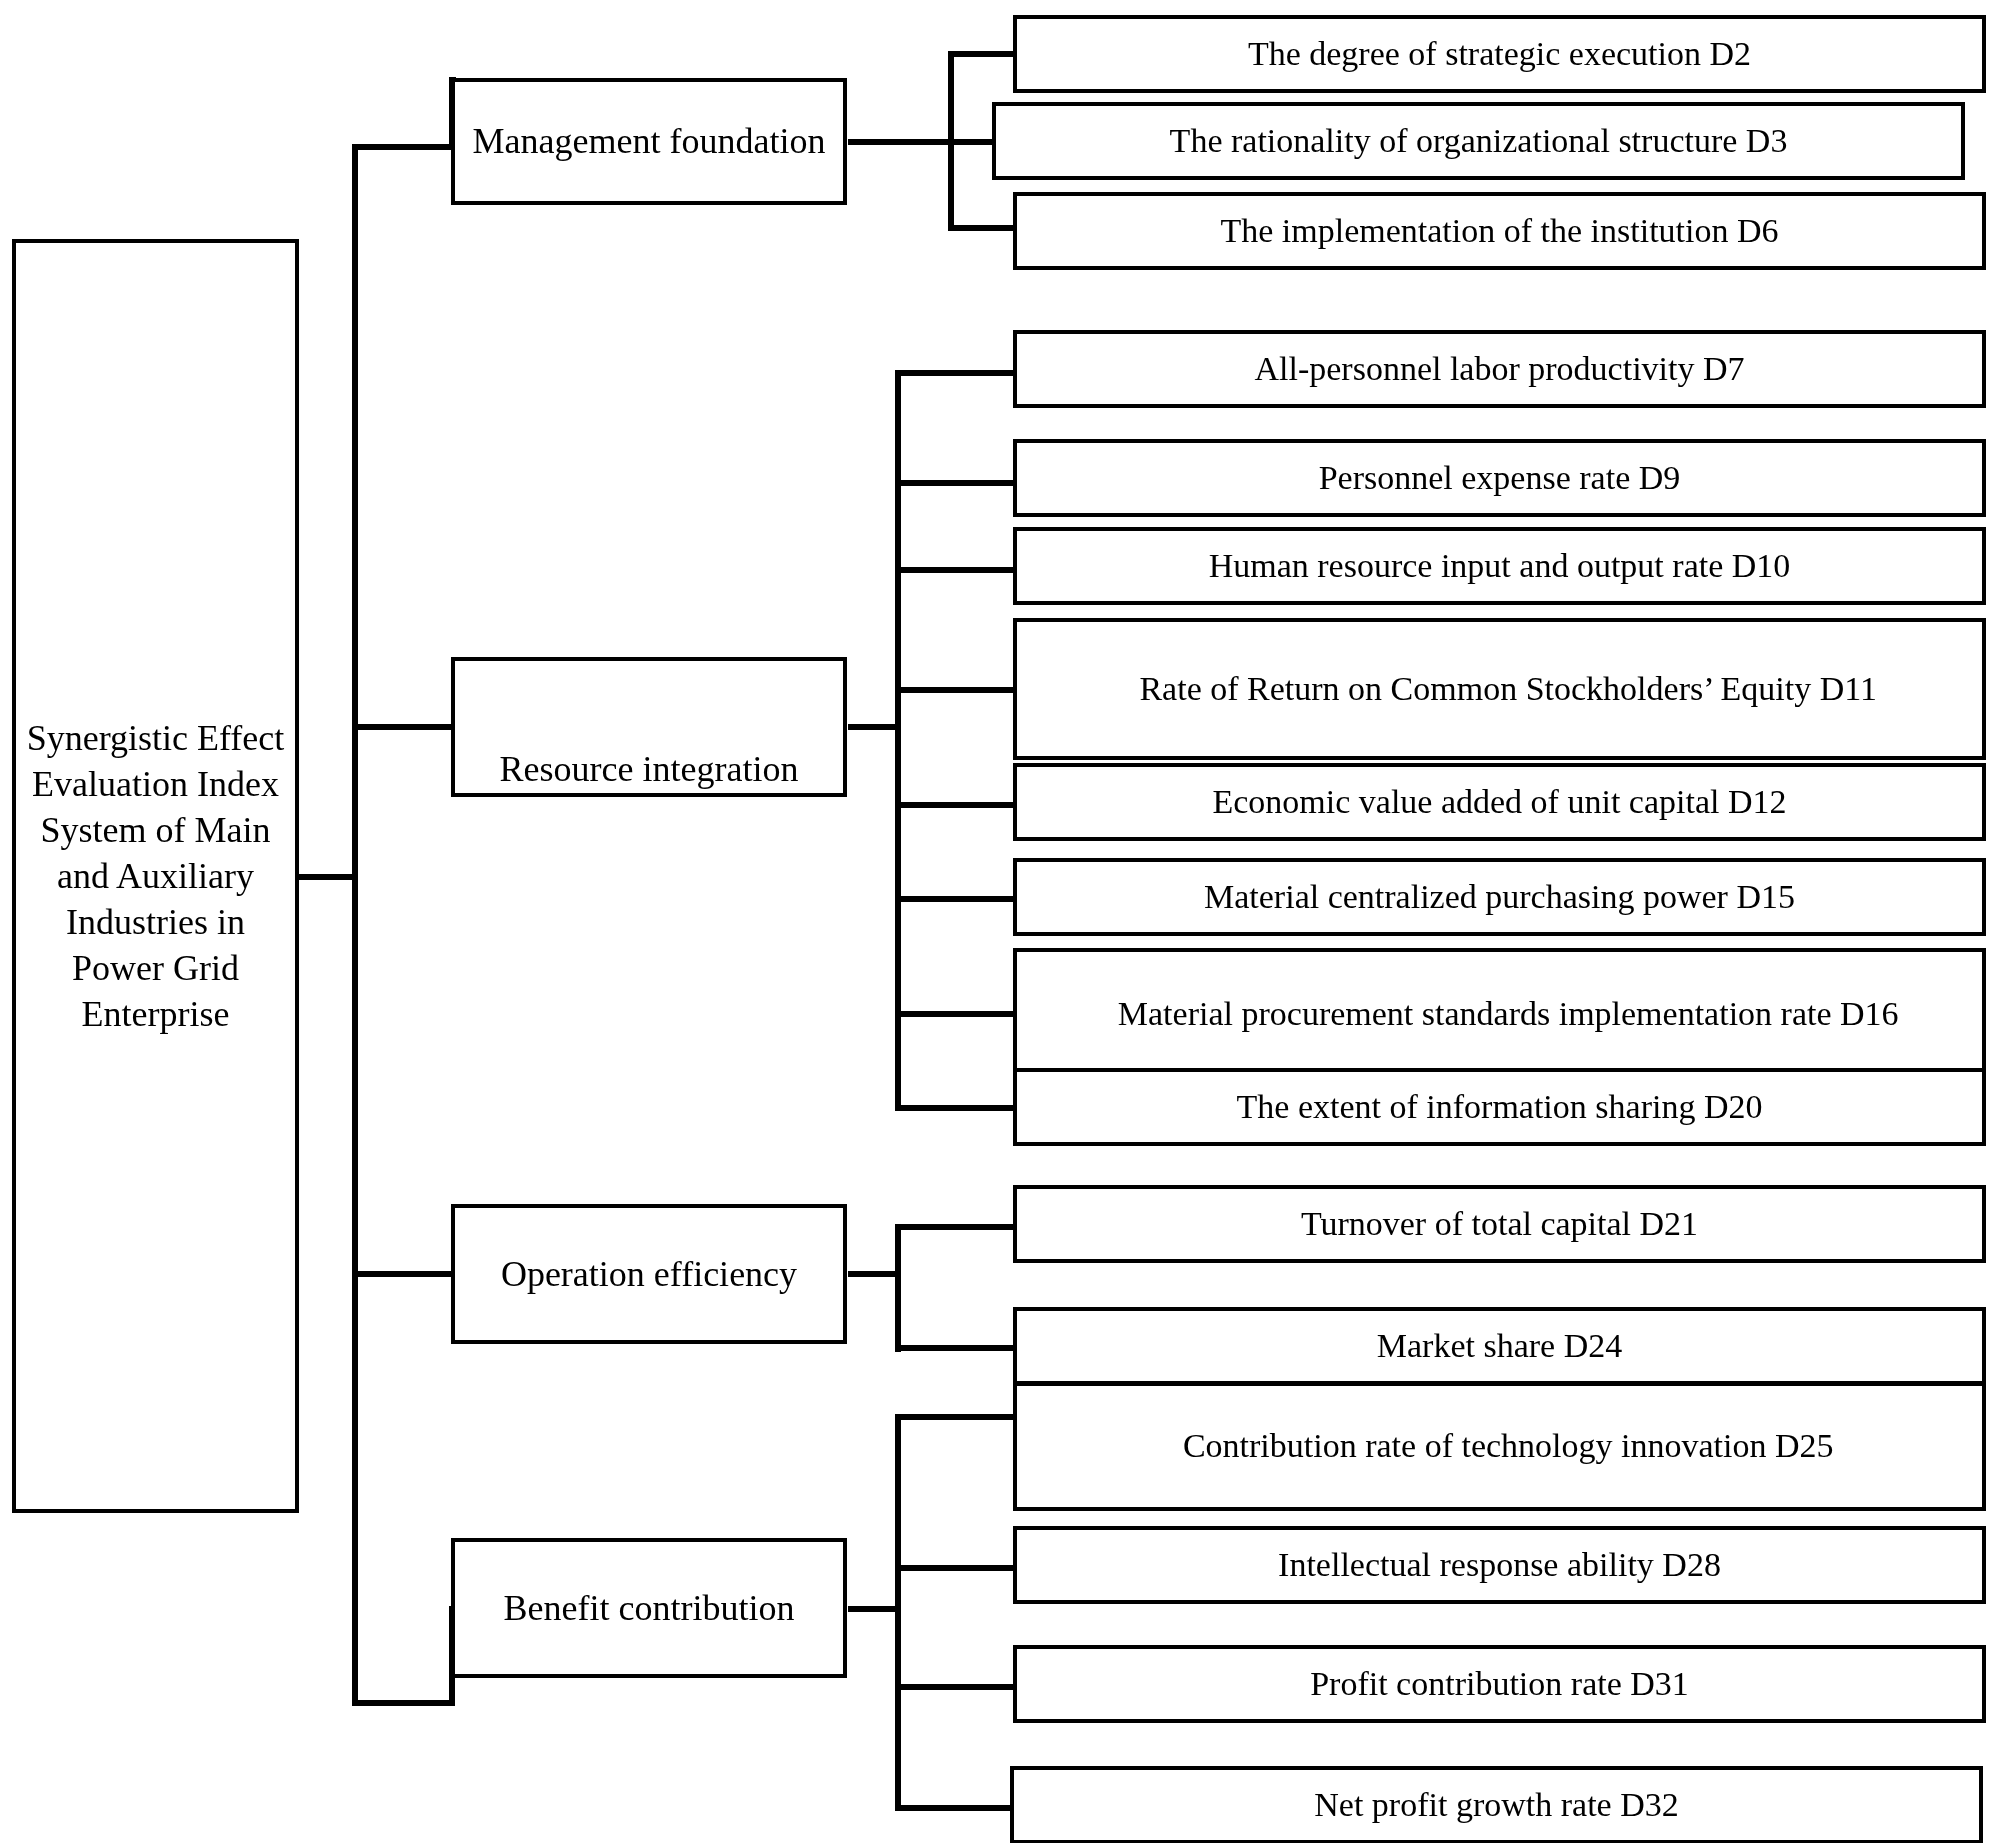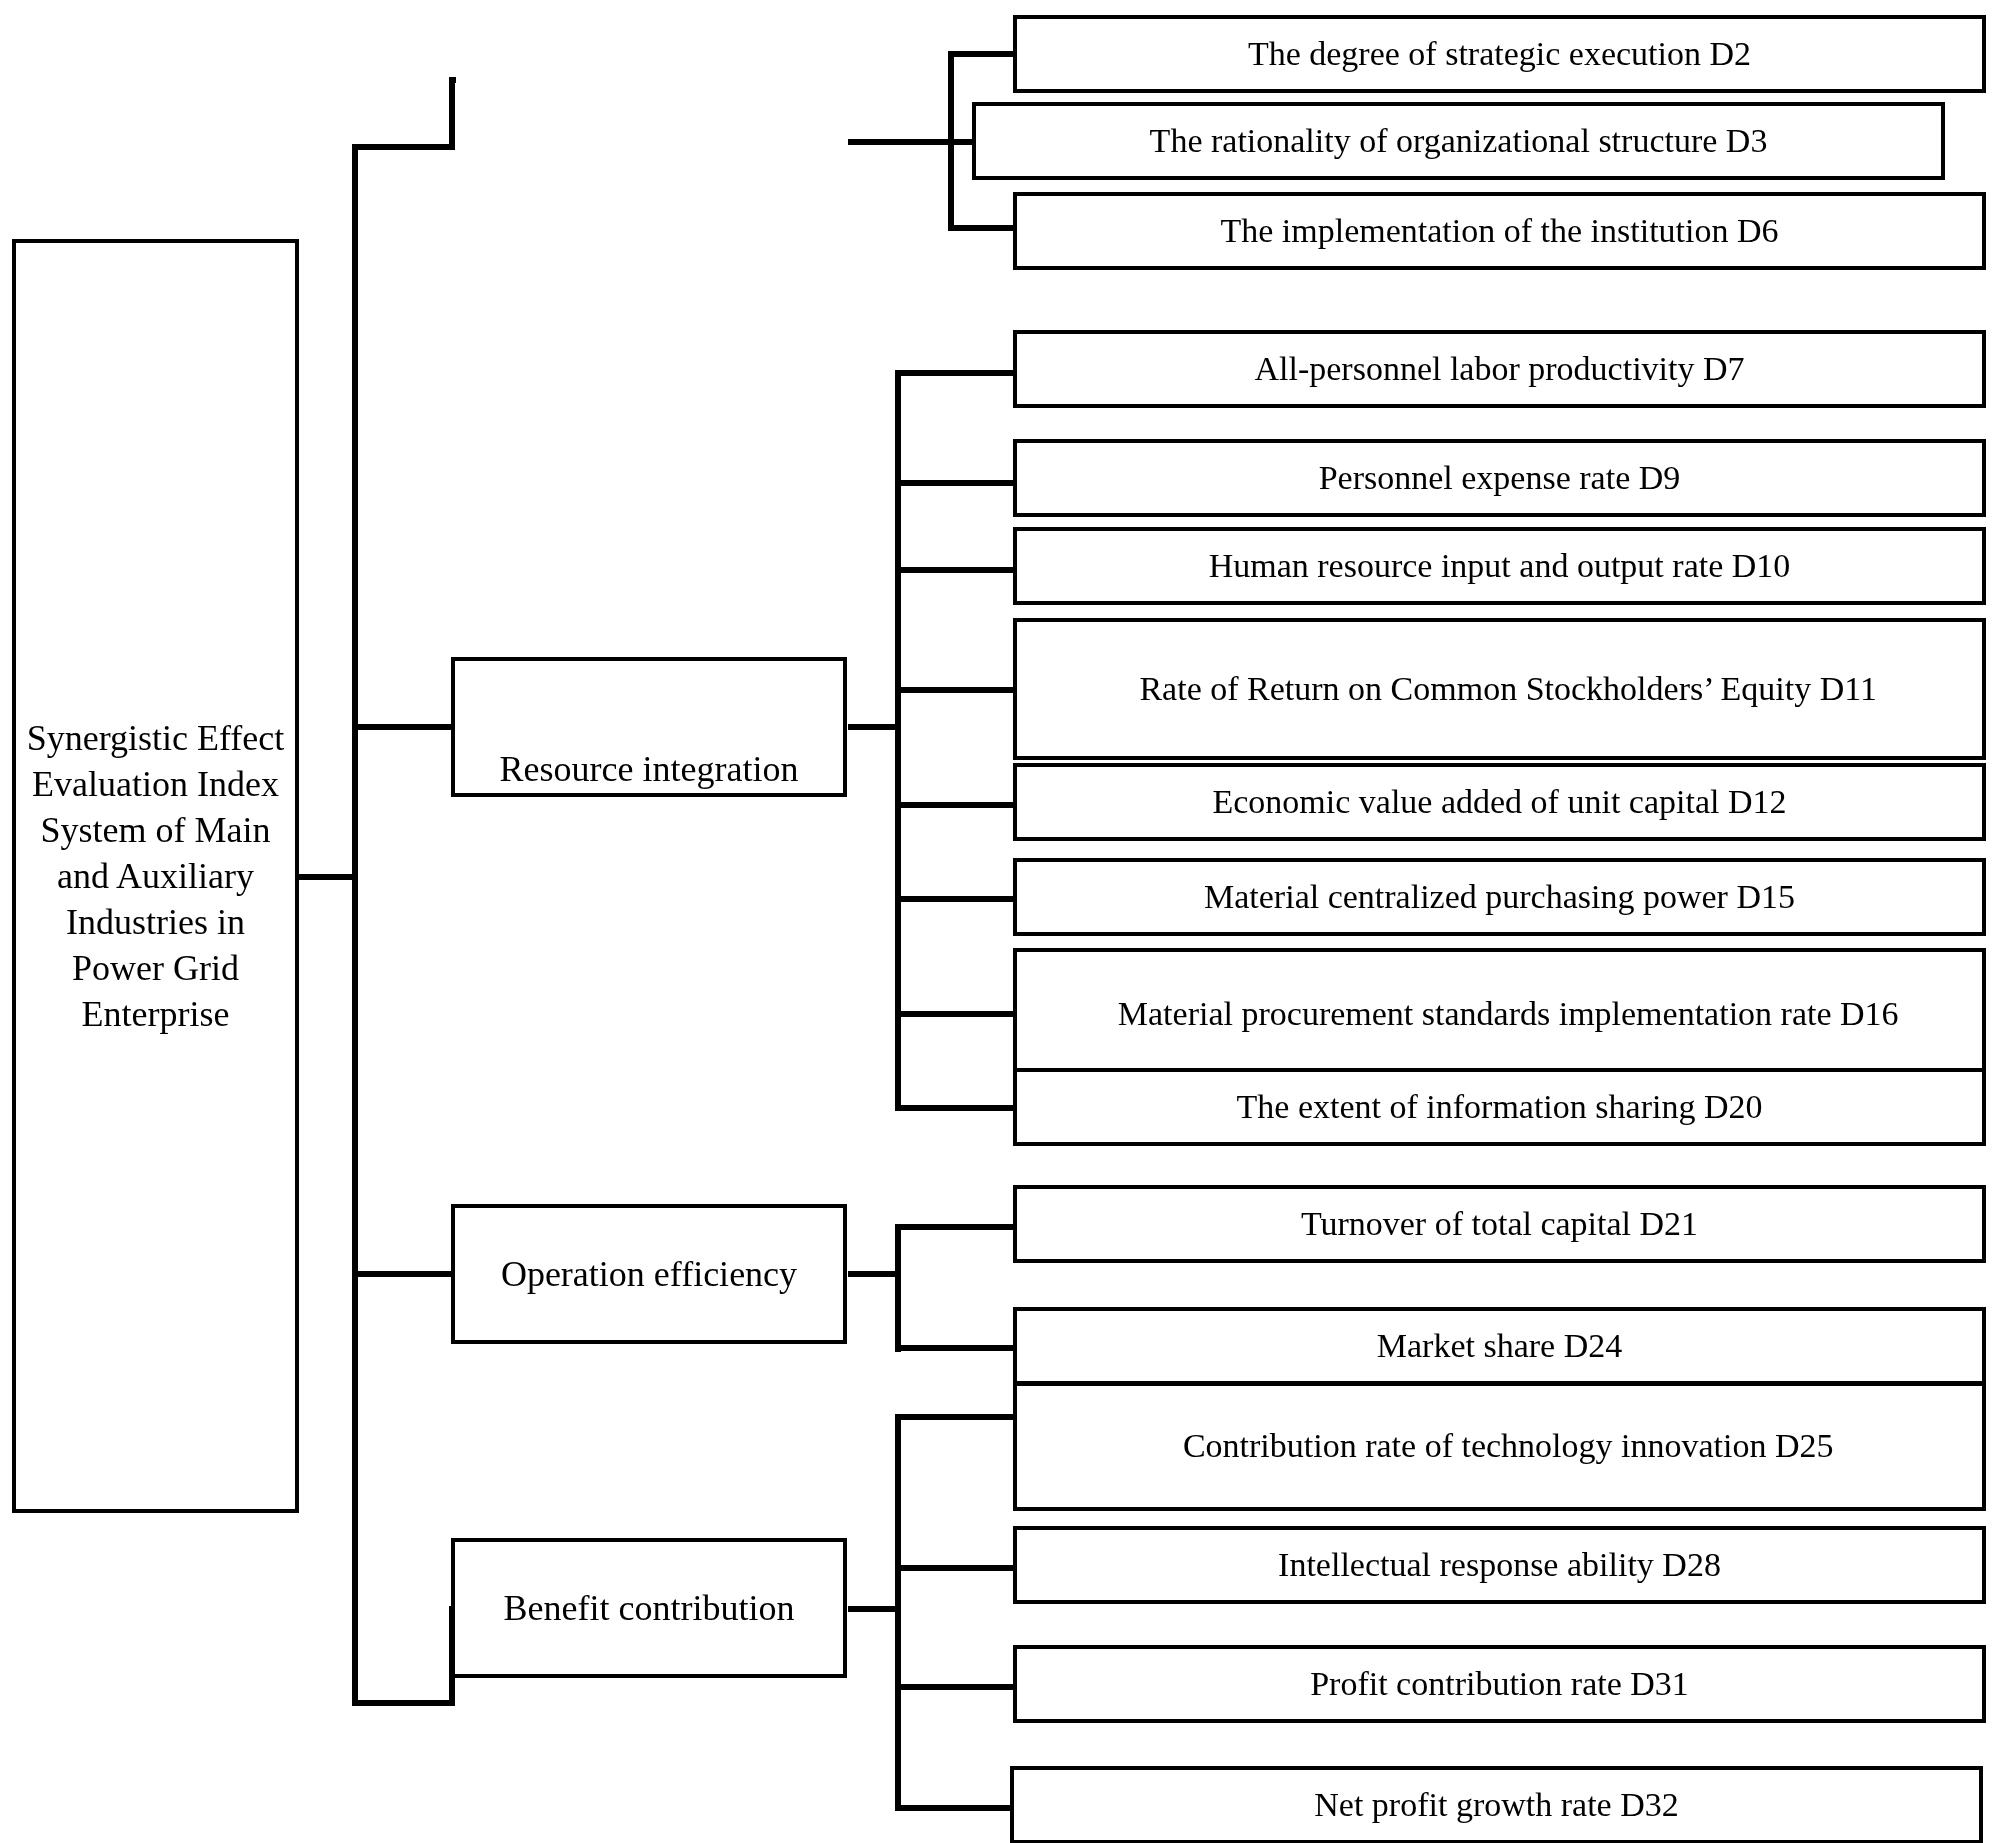--- a/index.html
+++ b/index.html
@@ -47,20 +47,23 @@
   <div class="wire" style="left:352px;top:724px;width:102px;height:6px;"></div>
   <div class="wire" style="left:352px;top:1271px;width:102px;height:6px;"></div>
   <div class="wire" style="left:352px;top:1700px;width:102px;height:6px;"></div>
 
   <div class="wire" style="left:449px;top:77px;width:6px;height:73px;"></div>
   <div class="wire" style="left:449px;top:77px;width:6.6px;height:6px;"></div>
   <div class="wire" style="left:449px;top:724px;width:6px;height:6px;"></div>
   <div class="wire" style="left:449px;top:1271px;width:6px;height:6px;"></div>
   <div class="wire" style="left:449px;top:1606px;width:6px;height:100px;"></div>
 
+  <div class="node l2" style="left:451px;top:78px;width:396px;height:127px;">
+    <span class="txt">Management foundation</span>
+  </div>
 
   <div class="node l2" style="left:451px;top:657px;width:396px;height:140px;align-items:flex-end;">
     <span class="txt">Resource integration</span>
   </div>
 
   <div class="node l2" style="left:451px;top:1204px;width:396px;height:140px;">
     <span class="txt">Operation efficiency</span>
   </div>
 
   <div class="node l2" style="left:451px;top:1538px;width:396px;height:140px;">
@@ -69,21 +72,21 @@
 
   <div class="wire" style="left:848px;top:139px;width:106px;height:6px;"></div>
   <div class="wire" style="left:948px;top:51px;width:6px;height:180px;"></div>
   <div class="wire" style="left:948px;top:51px;width:69px;height:6px;"></div>
   <div class="wire" style="left:948px;top:139px;width:69px;height:6px;"></div>
   <div class="wire" style="left:948px;top:225px;width:69px;height:6px;"></div>
 
   <div class="node leaf" style="left:1013px;top:14.5px;width:973px;height:78px;">
     <span class="txt">The degree of strategic execution D2</span>
   </div>
-  <div class="node leaf" style="left:972px;top:102px;width:973px;height:78px;">
+  <div class="node leaf" style="left:992px;top:102px;width:973px;height:78px;">
     <span class="txt">The rationality of organizational structure D3</span>
   </div>
   <div class="node leaf" style="left:1013px;top:192px;width:973px;height:78px;">
     <span class="txt">The implementation of the institution D6</span>
   </div>
 
   <div class="wire" style="left:848px;top:724px;width:53px;height:6px;"></div>
   <div class="wire" style="left:895px;top:370px;width:6px;height:741px;"></div>
 
   <div class="wire" style="left:895px;top:370px;width:122px;height:6px;"></div>

